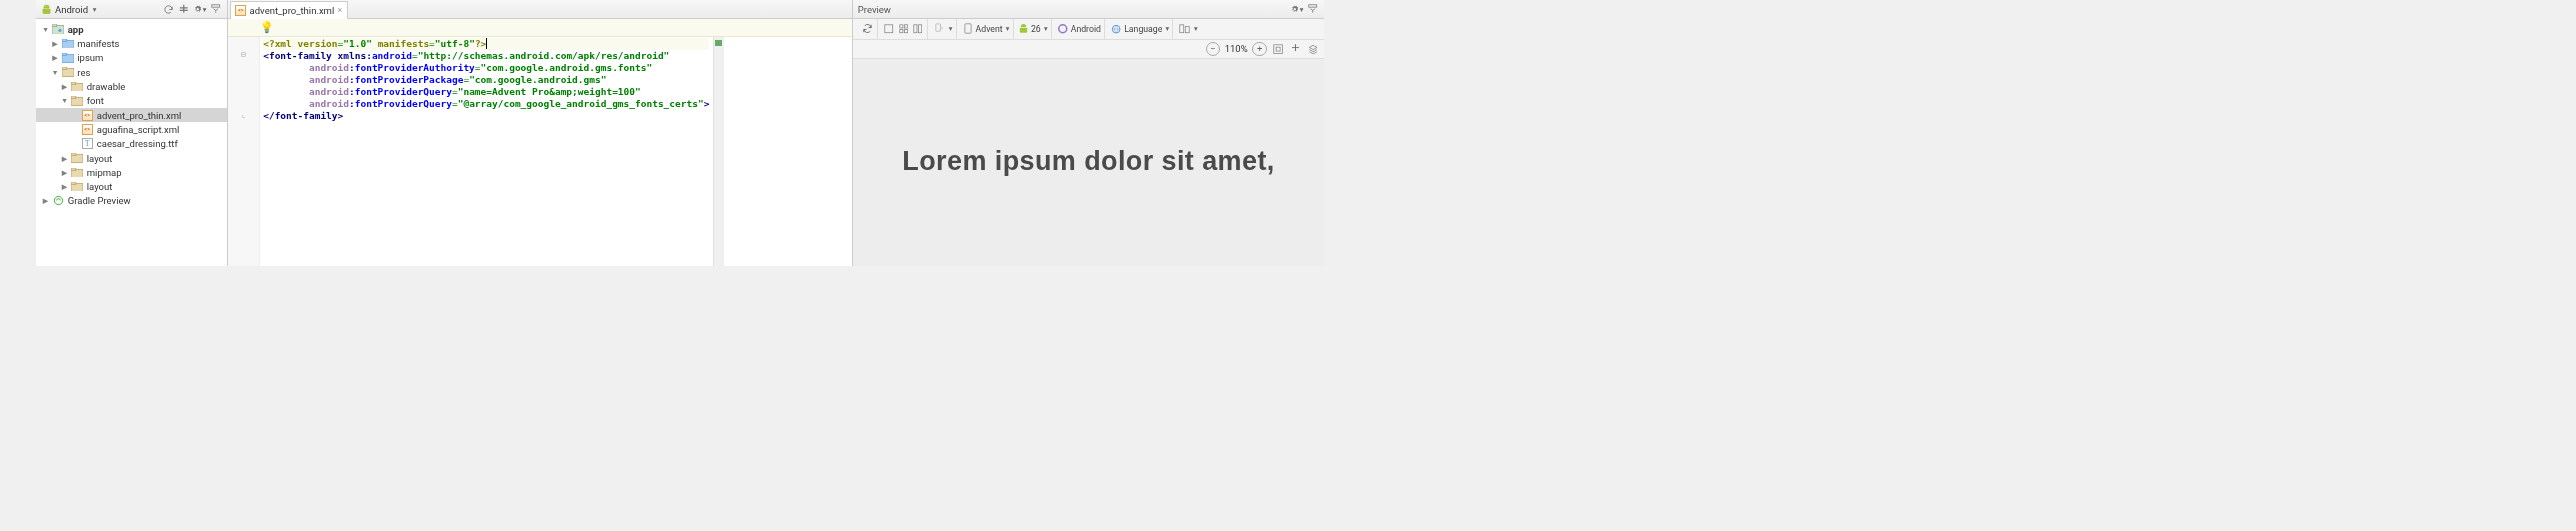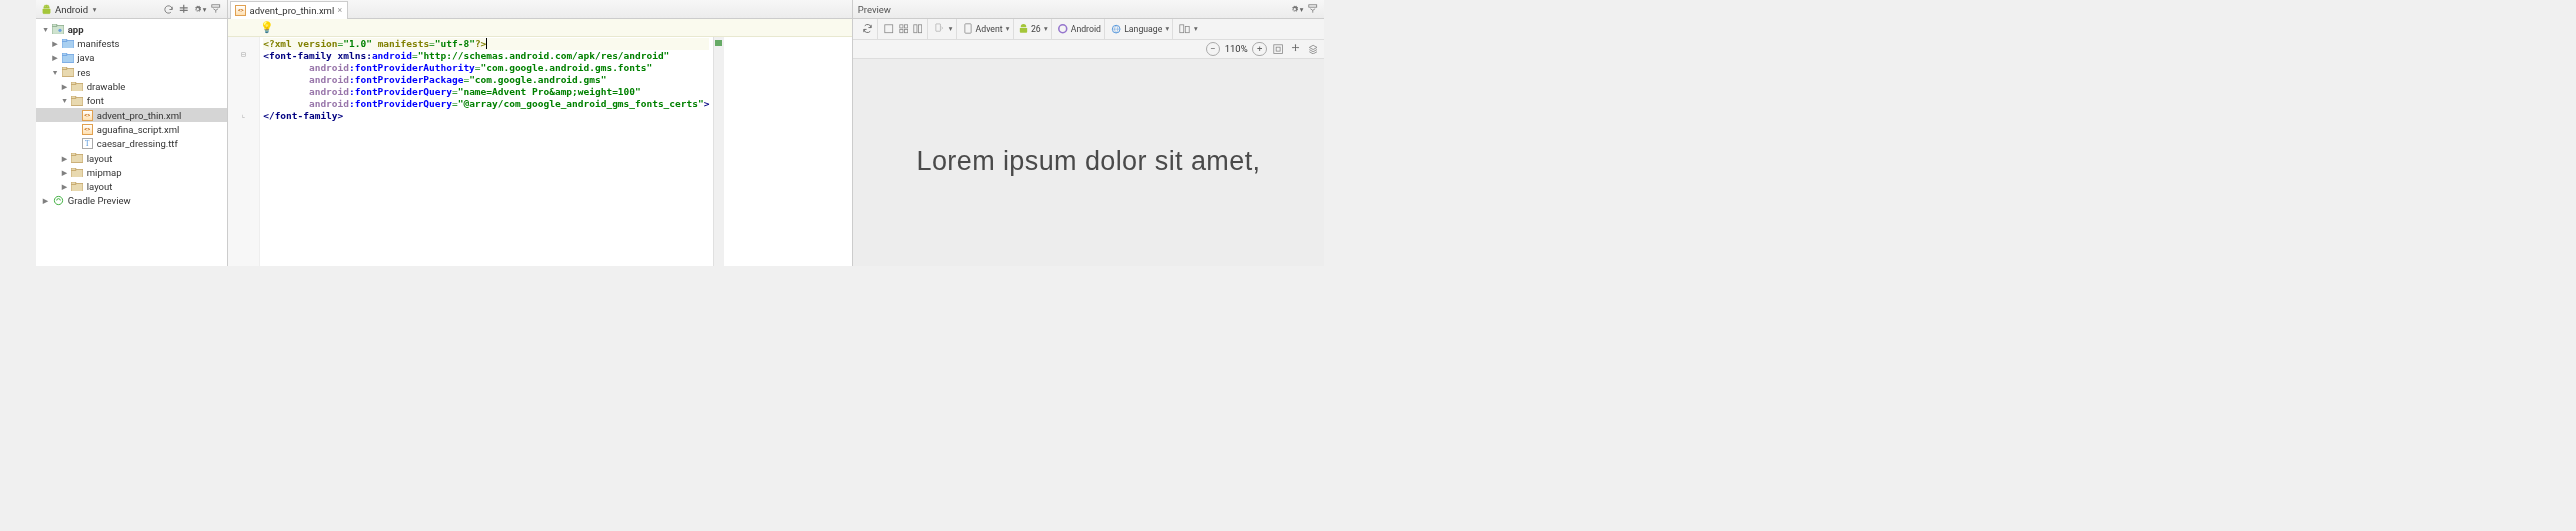--- a/index.html
+++ b/index.html
@@ -52,21 +52,21 @@
 .right-header { height:19px; background:linear-gradient(#f7f7f7,#ececec); border-bottom:0.8px solid #ccc; display:flex; align-items:center; padding:0 4.8px; }
 .right-header .title { color:#555;}
 .right-header .spacer { margin-left:auto; display:flex; gap:3.2px;}
 .preview-toolbar { height:20.7px; background:#f4f4f4; border-bottom:0.8px solid #ddd; display:flex; align-items:center; padding:0 4.8px; gap:1.6px; font-size:8.7px; color:#444;}
 .ptb-group { display:flex; align-items:center; gap:1.6px; padding:0 3.2px; border-right:0.8px solid #ddd; height:100%;}
 .ptb-group:last-child { border-right:none;}
 .ptb-icon { width:12.7px;height:12.7px; display:inline-flex;align-items:center;justify-content:center;}
 .zoom-toolbar { height:19px; background:#f4f4f4; border-bottom:0.8px solid #ddd; display:flex; align-items:center; justify-content:flex-end; padding:0 4.8px; gap:4.8px;}
 .zoom-btn { width:14.3px;height:14.3px;border-radius:50%;border:0.8px solid #aaa;display:inline-flex;align-items:center;justify-content:center;color:#666;cursor:pointer;font-size:9.5px;}
 .preview-canvas { flex:1; background:#ededed; display:flex; align-items:center; justify-content:center; overflow:auto;}
-.preview-text { font-family: "Helvetica Neue", Arial, sans-serif; font-weight:400; font-size:27px; color:#4a4a4a; text-align:left; line-height:1.4; letter-spacing:0.4px; }
+.preview-text { font-family: "Helvetica Neue", Arial, sans-serif; font-weight:700; font-size:27px; color:#4a4a4a; text-align:left; line-height:1.4; letter-spacing:0.4px; }
 </style>
 </head>
 <body>
 
 <div class="app">
 
   <div class="left-panel">
     <div class="left-toolbar">
       <span class="label-wrap">
         <svg class="android-icon" viewBox="0 0 24 24">
@@ -126,21 +126,21 @@
         </div>
         <div class="tree-row">
           <span class="tree-indent" style="width:9.5px"></span>
           <span class="tree-arrow">▶</span>
           <span class="tree-icon">
             <svg width="12" height="9.5" viewBox="0 0 15 12">
               <rect x="0" y="2" width="15" height="10" fill="#a8cff0" stroke="#6aa0e0"></rect>
               <rect x="0" y="0" width="6" height="3" fill="#a8cff0" stroke="#6aa0e0"></rect>
             </svg>
           </span>
-          <span class="tree-label">java</span>
+          <span class="tree-label">ipsum</span>
         </div>
         <div class="tree-row">
           <span class="tree-indent" style="width:9.5px"></span>
           <span class="tree-arrow">▼</span>
           <span class="tree-icon">
             <svg width="12" height="9.5" viewBox="0 0 15 12">
               <rect x="0" y="2" width="15" height="10" fill="#e8d9b0" stroke="#c0a060"></rect>
               <rect x="0" y="0" width="6" height="3" fill="#e8d9b0" stroke="#c0a060"></rect>
             </svg>
           </span>

